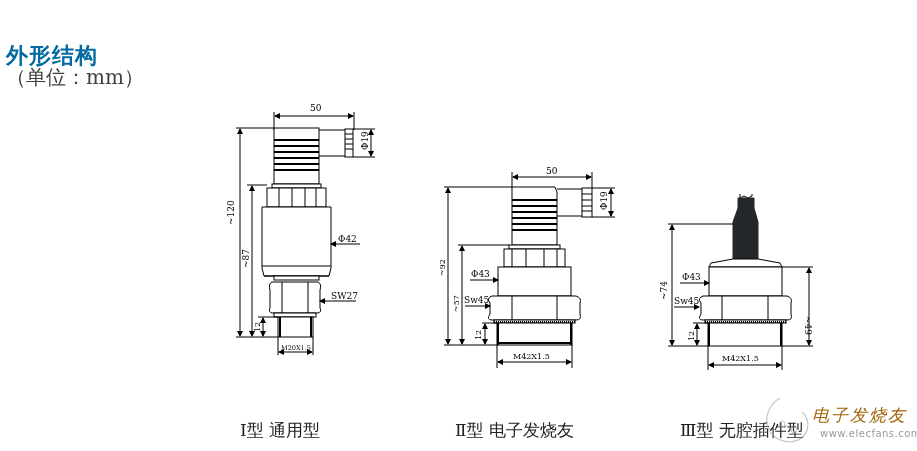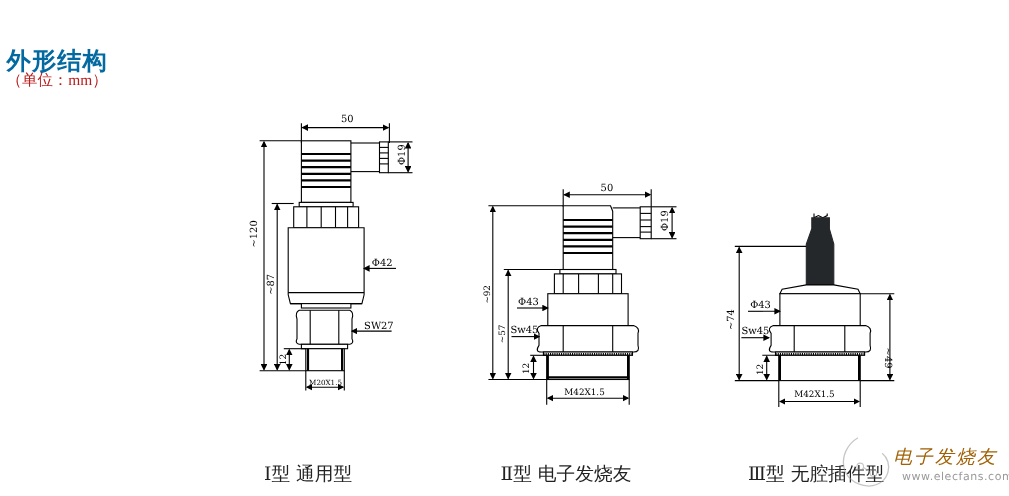--- a/index.html
+++ b/index.html
@@ -1,18 +1,18 @@
 <!DOCTYPE html>
 <html><head>
   <meta charset="utf-8">
   <style>
     html, body { margin: 0; padding: 0; background: #ffffff; }
     body { width: 917px; height: 451px; position: relative; overflow: hidden; font-family: "DejaVu Serif", serif; color: #000; }
     .title { position: absolute; left: 6px; top: 6px; font-family: "DejaVu Sans", sans-serif; font-size: 22px; font-weight: bold; letter-spacing: 1px; color: #0369a1; margin-top: 35px; }
-    .unit { position: absolute; left: 6px; top: 64px; font-size: 14px; color: #b91c1c; font-family: Liberation Serif, serif; }
+    .unit { position: absolute; left: 6px; top: 64px; font-size: 20px; color: #404040; }
     .drawing { position: absolute; left: 0; top: 0; }
     .caption { position: absolute; top: 419px; font-size: 17px; color: #222; white-space: nowrap; }
     .cap1 { left: 240px; }
     .cap2 { left: 455px; }
     .cap3 { left: 680px; }
     .watermark { position: absolute; left: 750px; top: 390px; width: 167px; height: 61px; opacity: 0.55; }
     .wm-text { position: absolute; left: 820px; top: 428px; font-family: "DejaVu Sans", sans-serif; font-size: 10px; color: #999; letter-spacing: 0.5px; }
     .wm-cn { position: absolute; left: 812px; top: 404px; font-family: "DejaVu Serif", serif; font-style: italic; font-size: 17px; color: #a16207; letter-spacing: 2px; text-align: right; }
     svg text { font-family: "DejaVu Serif", serif; }
   </style>

